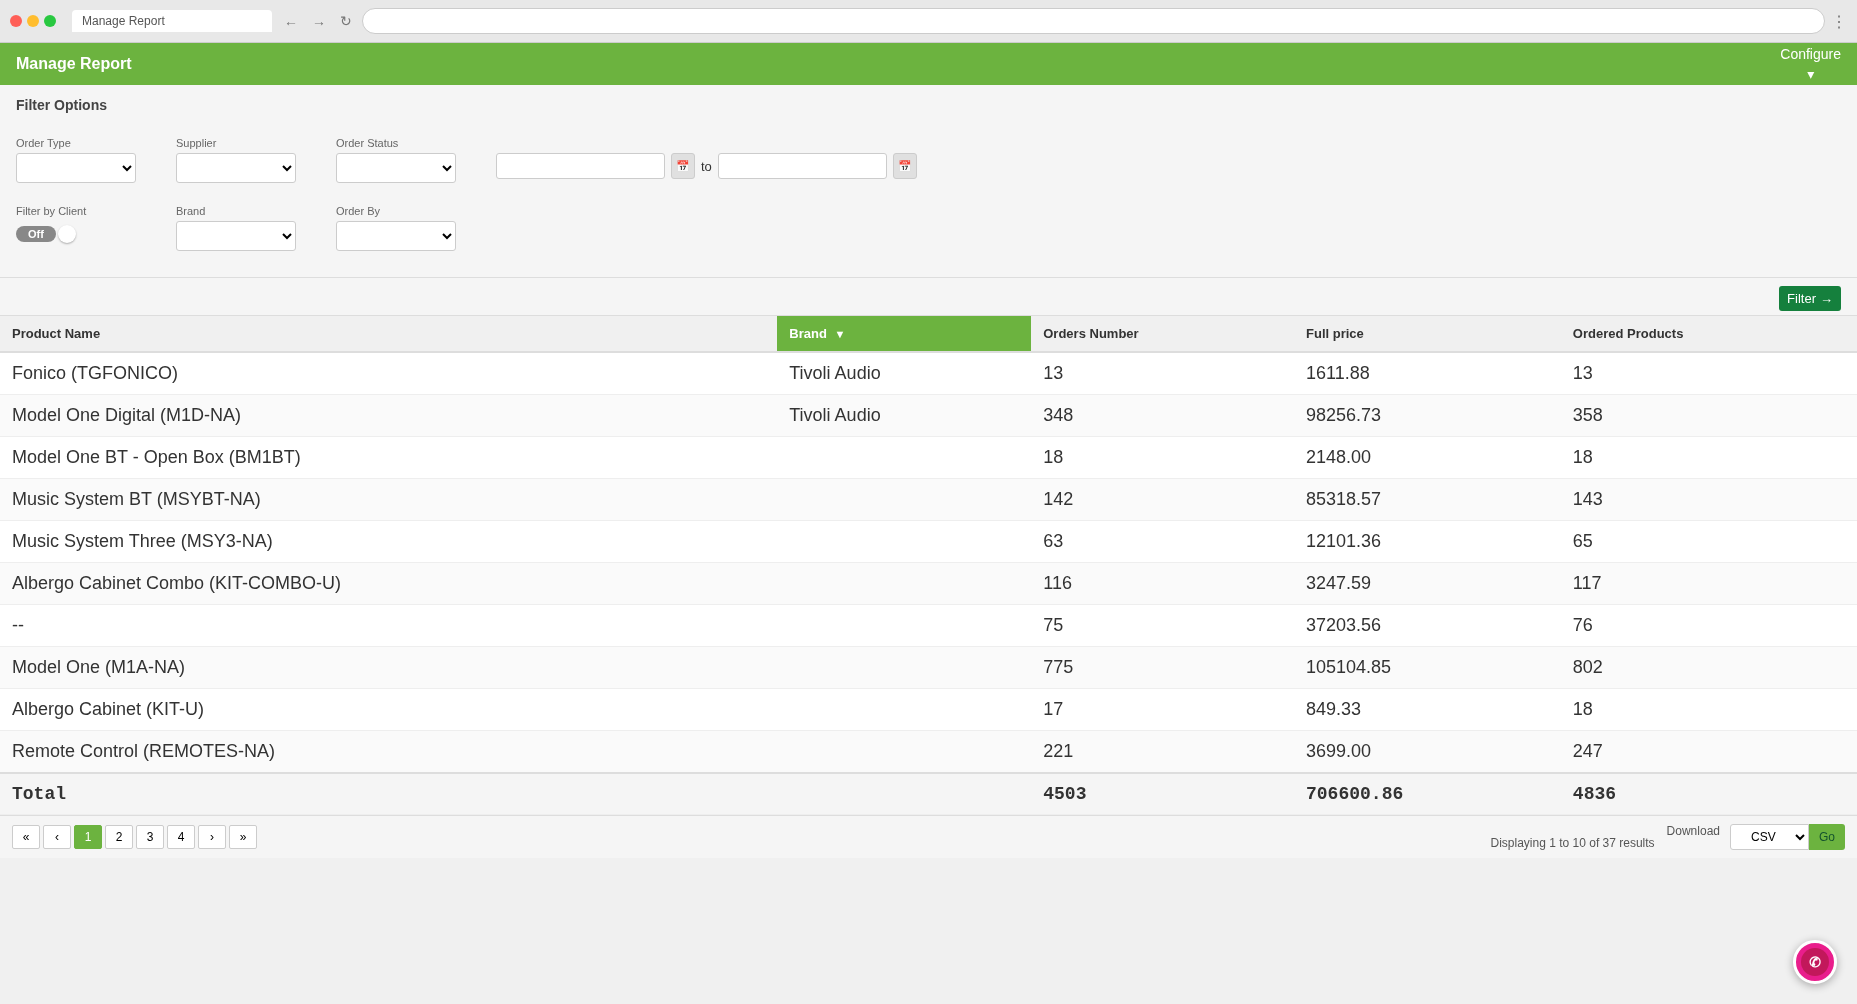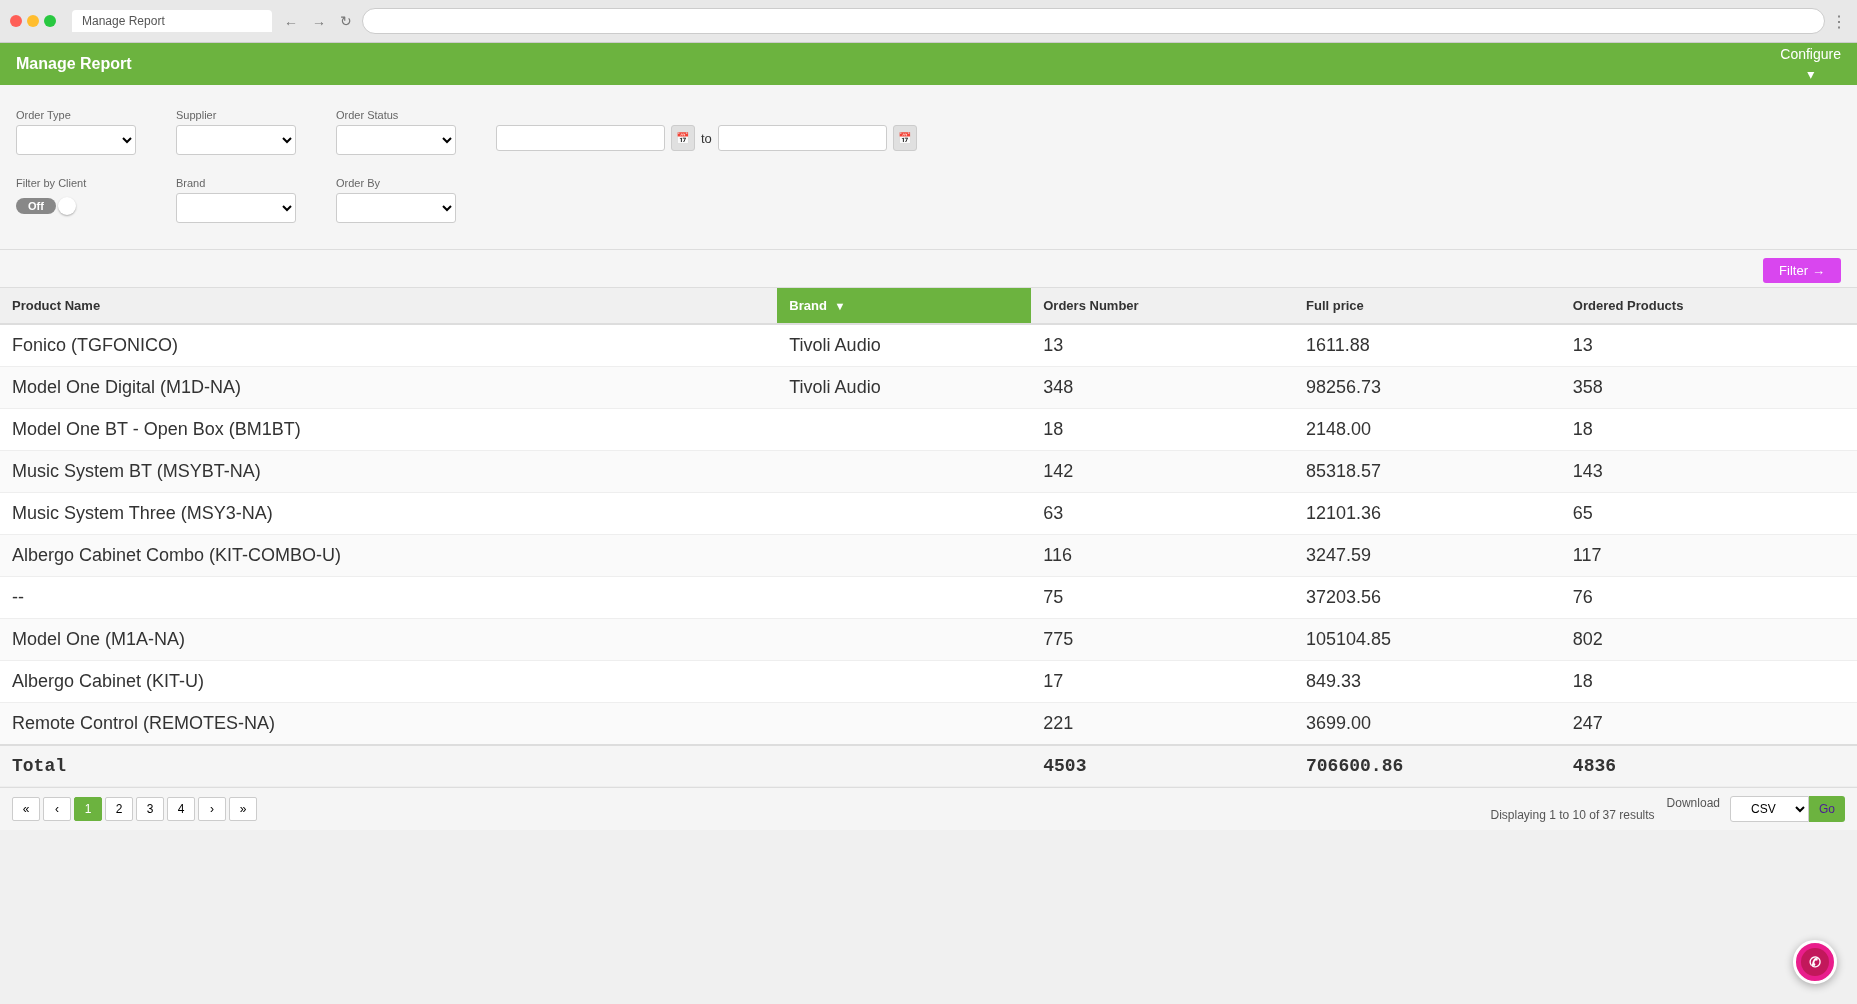--- a/index.html
+++ b/index.html
@@ -140,25 +140,25 @@
       width: 24px;
       height: 26px;
       cursor: pointer;
       display: flex;
       align-items: center;
       justify-content: center;
       font-size: 11px;
     }
     .filter-actions { display: flex; justify-content: flex-end; padding: 8px 16px 4px; background: #f5f5f5; border-bottom: 1px solid #ddd;}
     .filter-btn {
-      background: #d946ef;
+      background: #15803d;
       color: #fff;
       border: none;
       border-radius: 3px;
-      padding: 5px 16px;
+      padding: 5px 8px;
       font-size: 13px;
       cursor: pointer;
       display: flex;
       align-items: flex-start;
       gap: 4px;
     }
 
     
     .table-wrap { background: #fff; }
     table { width: 100%; border-collapse: collapse; }
@@ -212,21 +212,21 @@
     .csv-select {
       border: 1px solid #ccc;
       border-radius: 3px 0 0 3px;
       padding: 3px 16px;
       font-size: 12px;
       background: #fff;
       height: 26px;
     }
     .go-btn {
       background: #6cb33f;
-      color: #4c1d95;
+      color: #14532d;
       border: none;
       border-radius: 0 3px 3px 0;
       padding: 3px 10px;
       font-size: 12px;
       cursor: pointer;
       height: 26px;
     }
     .displaying-text { font-size: 12px; color: #555; margin-top: 12px; }
 
     
@@ -281,20 +281,21 @@
 
 <div class="app-header">
   <span class="app-header-title">Manage Report</span>
   <button class="configure-btn">
     <span>Configure</span>
     <span>▾</span>
   </button>
 </div>
 
 <div class="filter-section">
+  <div class="filter-title">Filter Options</div>
 
   <div class="filter-row">
 
     <div class="filter-group">
       <label class="filter-label">Order Type</label>
       <select class="filter-select">
         <option>None</option>
         <option>Sale</option>
         <option>Return</option>
       </select>

